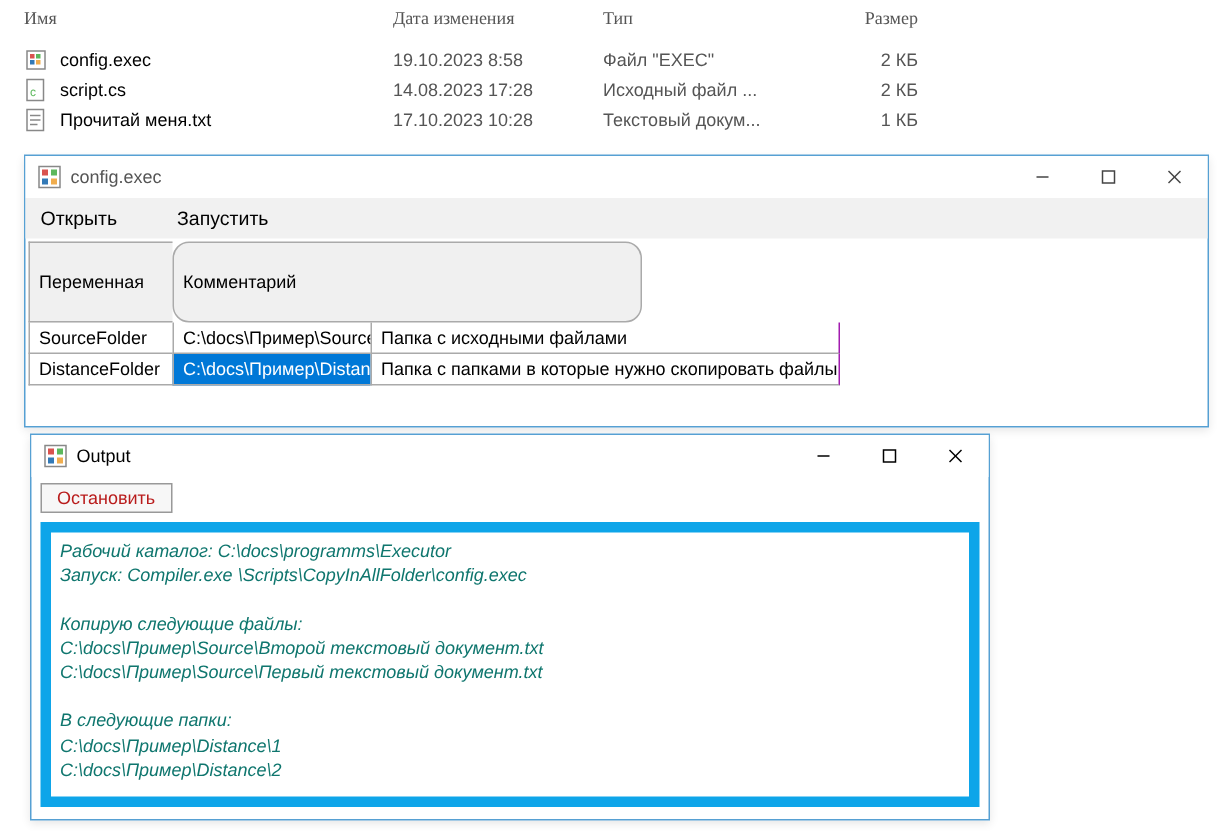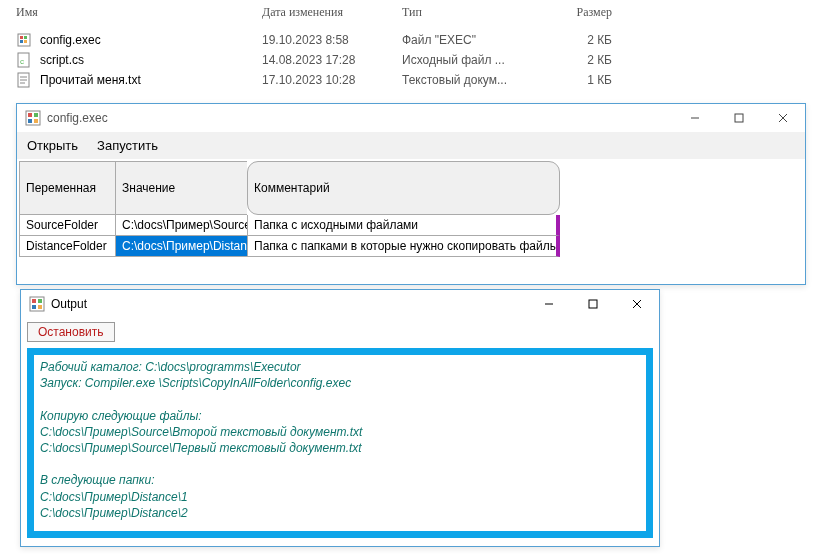--- a/index.html
+++ b/index.html
@@ -82,21 +82,21 @@
 .config-window {
   left: 16px;
   top: 103px;
   width: 790px;
   height: 182px;
 }
 .menubar {
   display: flex;
   background: #f1f1f1;
   padding: 6px 10px;
-  gap: 19px;
+  gap: 40px;
   font-size: 13px;
 }
 .grid {
   margin: 2px 2px 0 2px;
 }
 .grid-header, .grid-row {
   display: flex;
 }
 .grid-header .cell {
   background: #f0f0f0;
@@ -111,21 +111,21 @@
 .gc-com { width: 313px; }
 .grid-row .cell {
   border: 1px solid #aaa;
   border-top: none;
   border-right: none;
   padding: 3px 6px;
   font-size: 12px;
   overflow: hidden;
   white-space: nowrap;
 }
-.grid-row .cell:last-child { border-right: 4px solid #a21caf; }
+.grid-row .cell:last-child { border-right: 1px solid #a21caf; }
 .grid-row.selected .gc-val {
   background: #0078d7;
   color: #fff;
 }
 
 
 .output-window {
   left: 20px;
   top: 289px;
   width: 640px;
@@ -258,21 +258,20 @@
         </svg>
     </div>
   </div>
   <div class="menubar">
     <span>Открыть</span>
     <span>Запустить</span>
   </div>
   <div class="grid">
     <div class="grid-header">
       <div class="cell gc-var">Переменная</div>
-      <div class="cell gc-val">Значение</div>
       <div class="cell gc-com">Комментарий</div>
     </div>
     <div class="grid-row">
       <div class="cell gc-var">SourceFolder</div>
       <div class="cell gc-val">C:\docs\Пример\Source</div>
       <div class="cell gc-com">Папка с исходными файлами</div>
     </div>
     <div class="grid-row selected">
       <div class="cell gc-var">DistanceFolder</div>
       <div class="cell gc-val">C:\docs\Пример\Distance</div>

